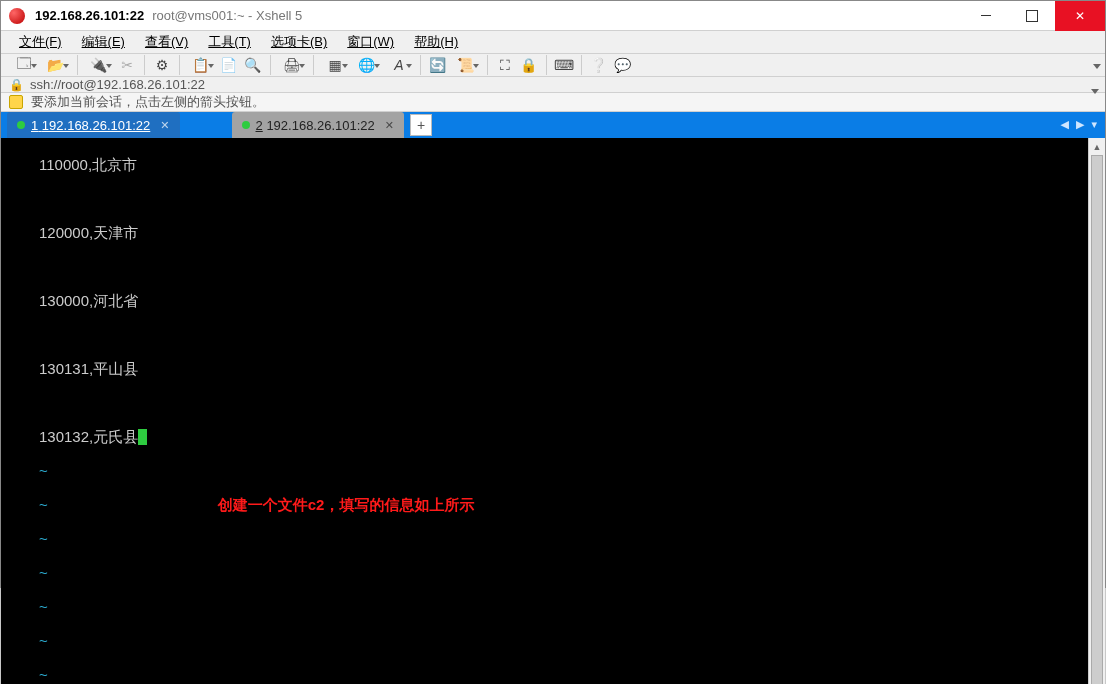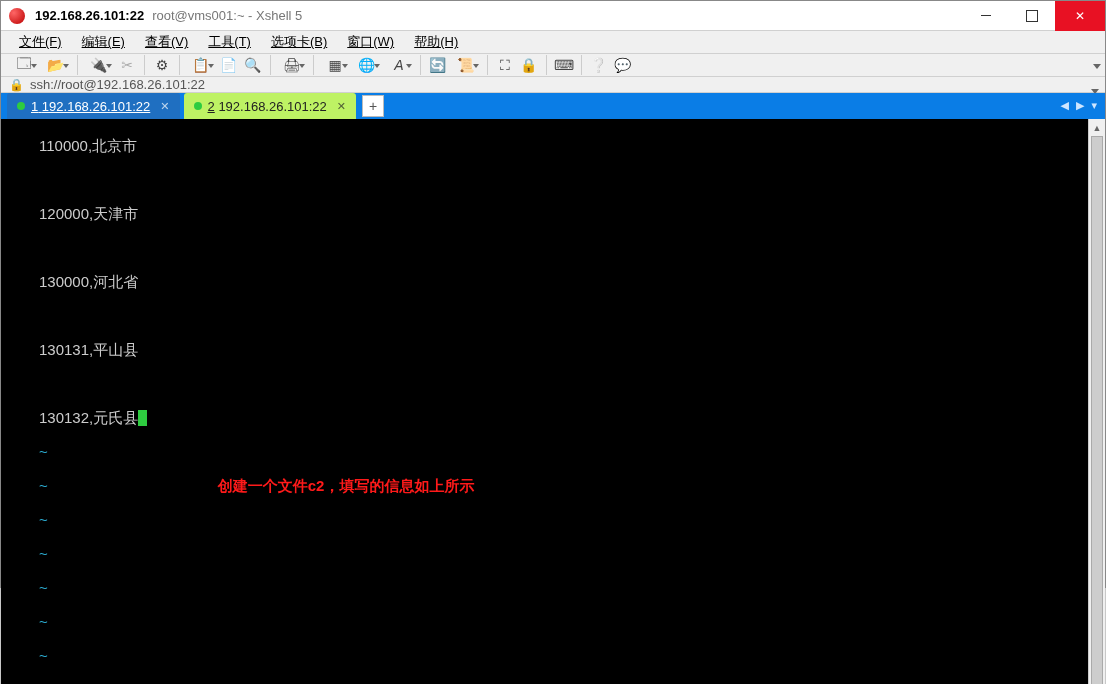--- a/index.html
+++ b/index.html
@@ -24,21 +24,21 @@
 .tsep { width:1px; height:20px; background:#ccc; margin:0 4px; }
 .overflow { position:absolute; right:4px; top:10px; border-left:4px solid transparent; border-right:4px solid transparent; border-top:5px solid #666; }
 .addrbar { height:28px; display:flex; align-items:center; padding:0 8px; border-bottom:1px solid #d0d0d0; background:#f0f0f0; font-size:13px; color:#555; position:relative; }
 .addrbar .lock { font-size:12px; margin-right:6px; }
 .addrbar .overflow { right:6px; top:12px; }
 .infobar { height:28px; display:flex; align-items:center; padding:0 8px; border-bottom:1px solid #d0d0d0; background:#f5f5f5; font-size:13px; color:#555; }
 .infobar .pin { width:14px; height:14px; background:#ffd54a; border:1px solid #c9a500; margin-right:8px; border-radius:2px; }
 .tab-strip { height:28px; background:#0a7de6; display:flex; align-items:flex-end; padding:0 6px; position:relative; }
 .tab { height:26px; display:flex; align-items:center; padding:0 10px; font-size:13px; gap:6px; border-top-left-radius:3px; border-top-right-radius:3px; margin-right:4px; }
 .tab.active { background:#1f6fc1; color:#fff; }
-.tab.inactive { background:#bef264; color:#222; }
+.tab.inactive { background:#a3a3a3; color:#222;margin-left:48px; }
 .tab .dot { width:8px; height:8px; border-radius:50%; background:#2ecc40; }
 .tab .tabx { font-size:11px; opacity:.7; margin-left:4px; }
 .tab.active .label { text-decoration:underline; }
 .tab.inactive .label .u { text-decoration:underline; }
 .addtab { width:22px; height:22px; background:#fff; border:1px solid #bbb; display:flex; align-items:center; justify-content:center; font-size:14px; color:#555; margin-left:2px; margin-bottom:2px; }
 .tab-strip .navarrows { position:absolute; right:6px; top:6px; font-size:11px; color:#cfe6ff; letter-spacing:2px; }
 .terminal-wrap { flex:1; display:flex; background:#000; position:relative; }
 .terminal { flex:1; color:#ccc; font-family:"NSimSun","SimSun","Courier New",monospace; font-size:15px; line-height:1.0; padding:4px 2px 4px 2px; white-space:pre; overflow:hidden; }
 .terminal .line { min-height:19px;margin-left:36px; }
 .terminal .blank { min-height:19px; }
@@ -108,20 +108,24 @@
     <div class="tbtn">💬</div>
     <div class="overflow"></div>
   </div>
 
   <div class="addrbar">
     <span class="lock">🔒</span>
     <span>ssh://root@192.168.26.101:22</span>
     <div class="overflow"></div>
   </div>
 
+  <div class="infobar">
+    <div class="pin"></div>
+    <span>要添加当前会话，点击左侧的箭头按钮。</span>
+  </div>
 
   <div class="tab-strip">
     <div class="tab active">
       <span class="dot"></span>
       <span class="label"><span>1</span> <span>192.168.26.101:22</span></span>
       <span class="tabx">✕</span>
     </div>
     <div class="tab inactive">
       <span class="dot"></span>
       <span class="label"><span class="u">2</span> <span>192.168.26.101:22</span></span>

